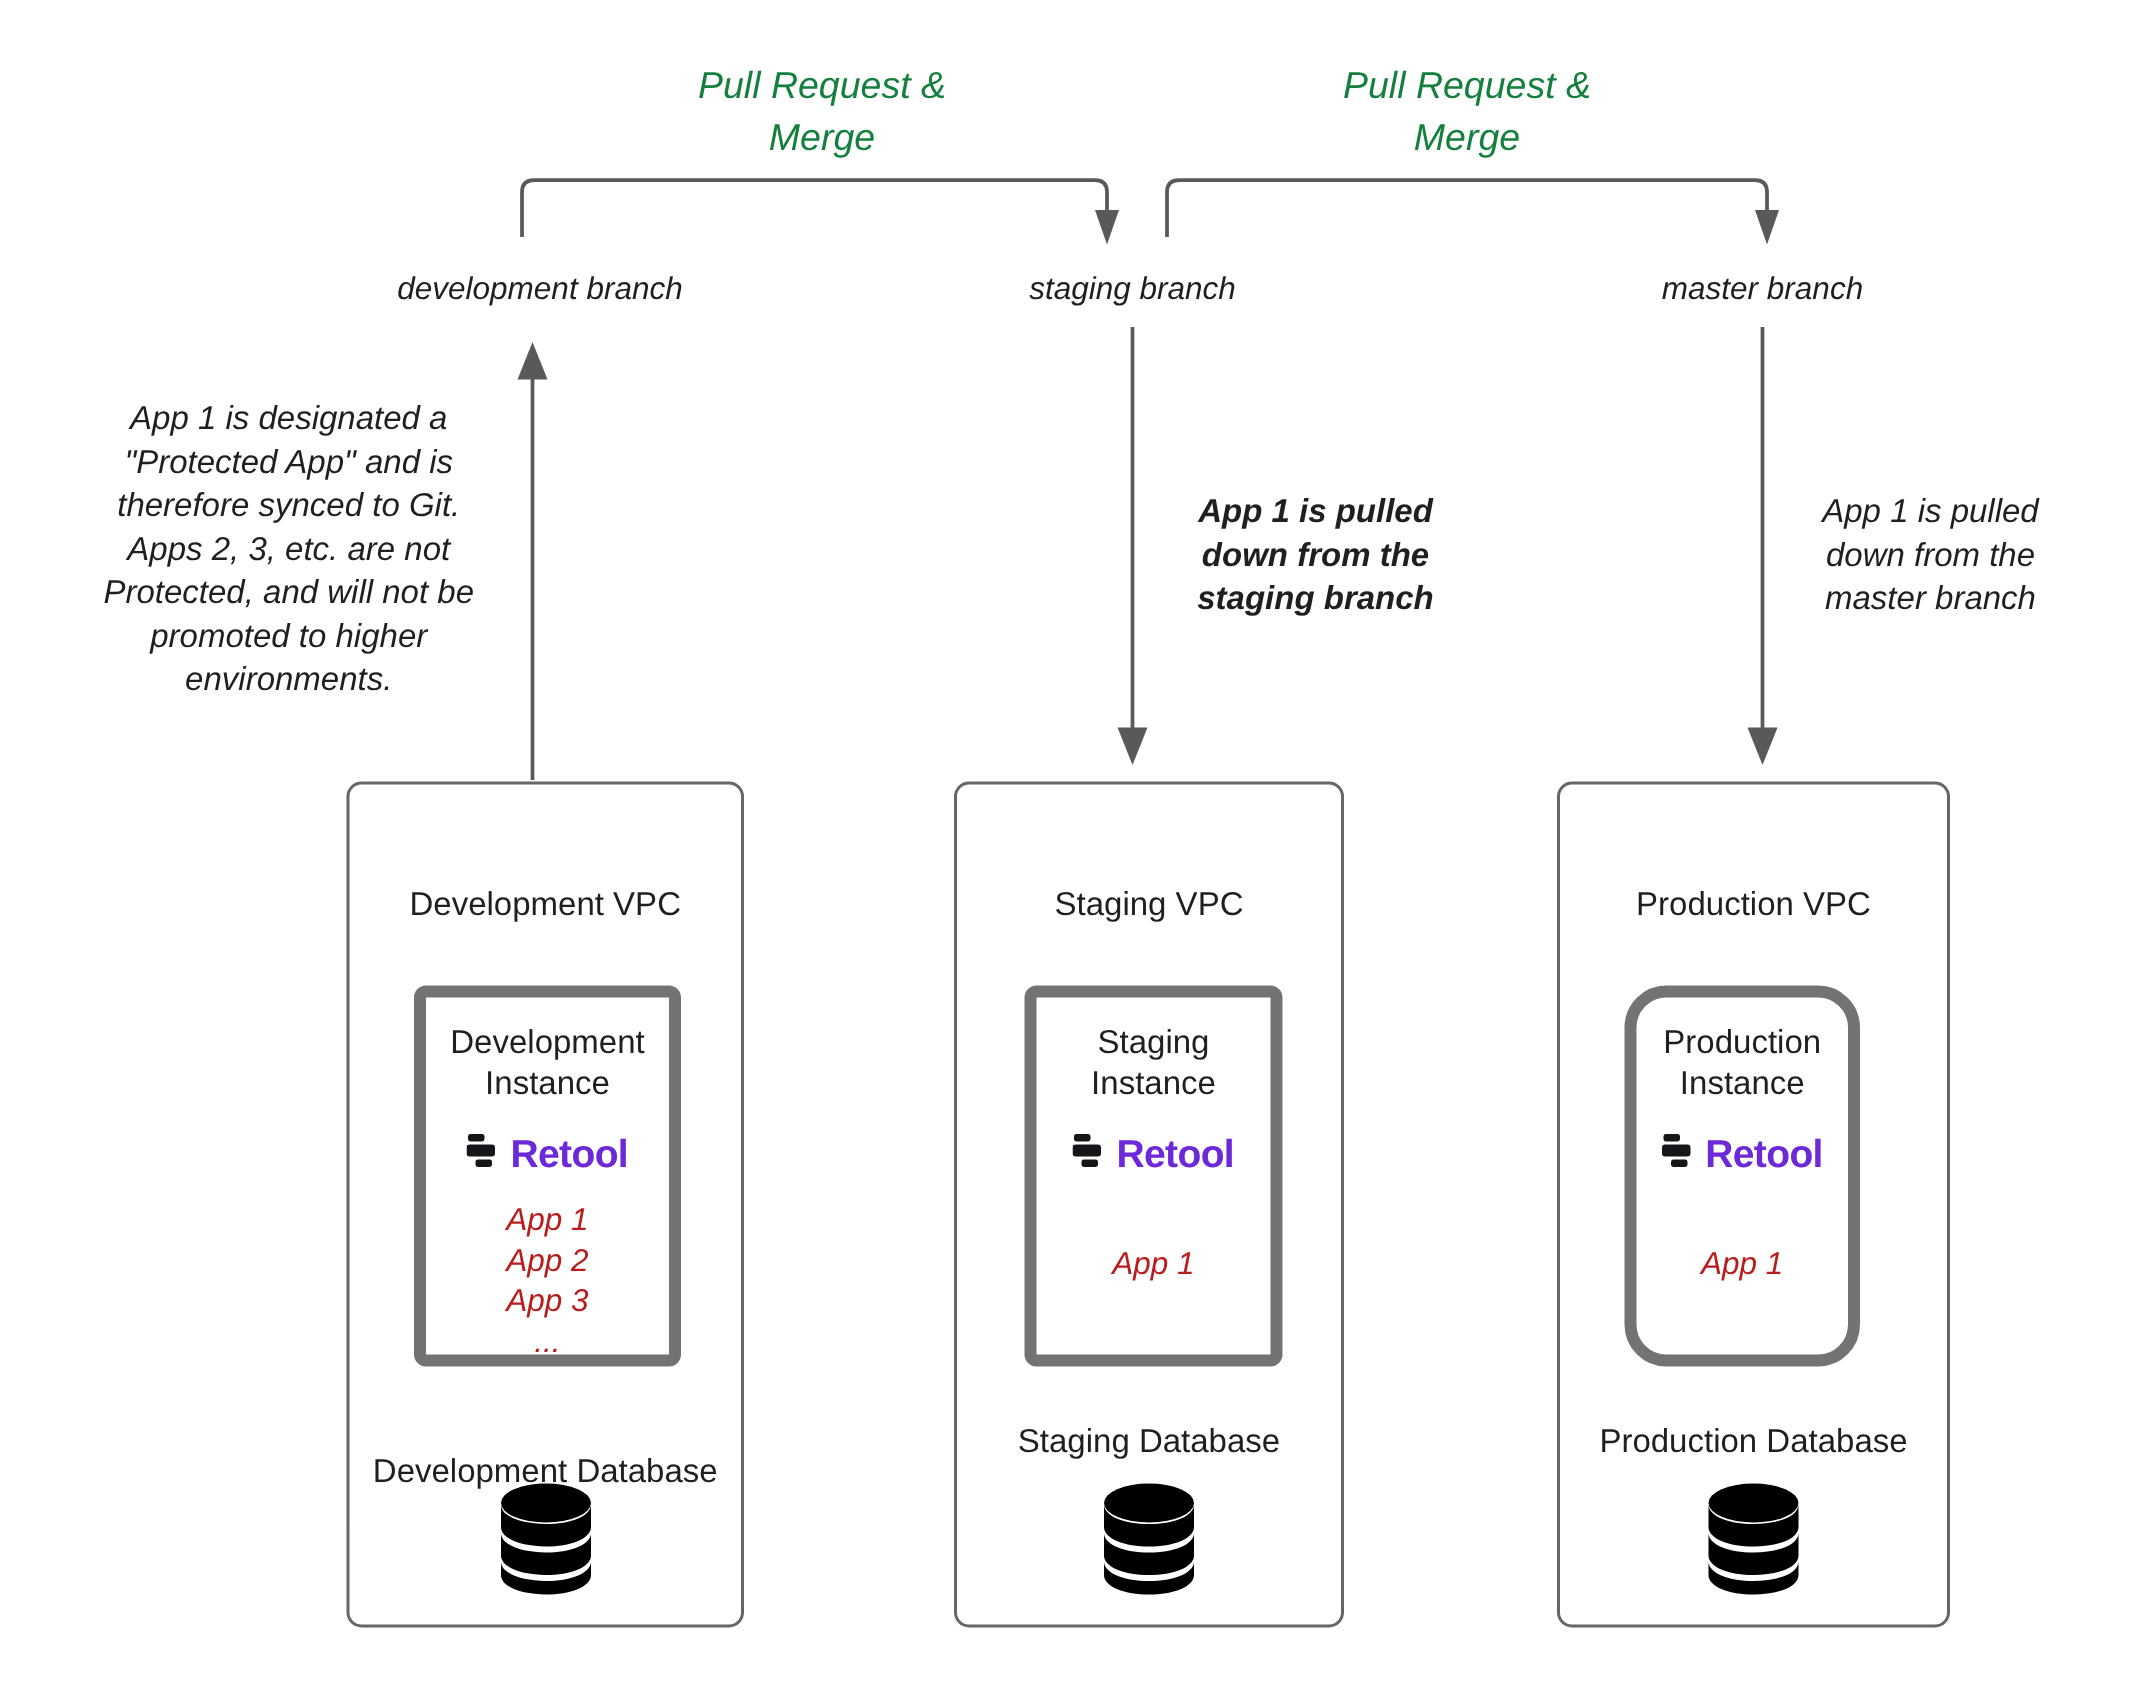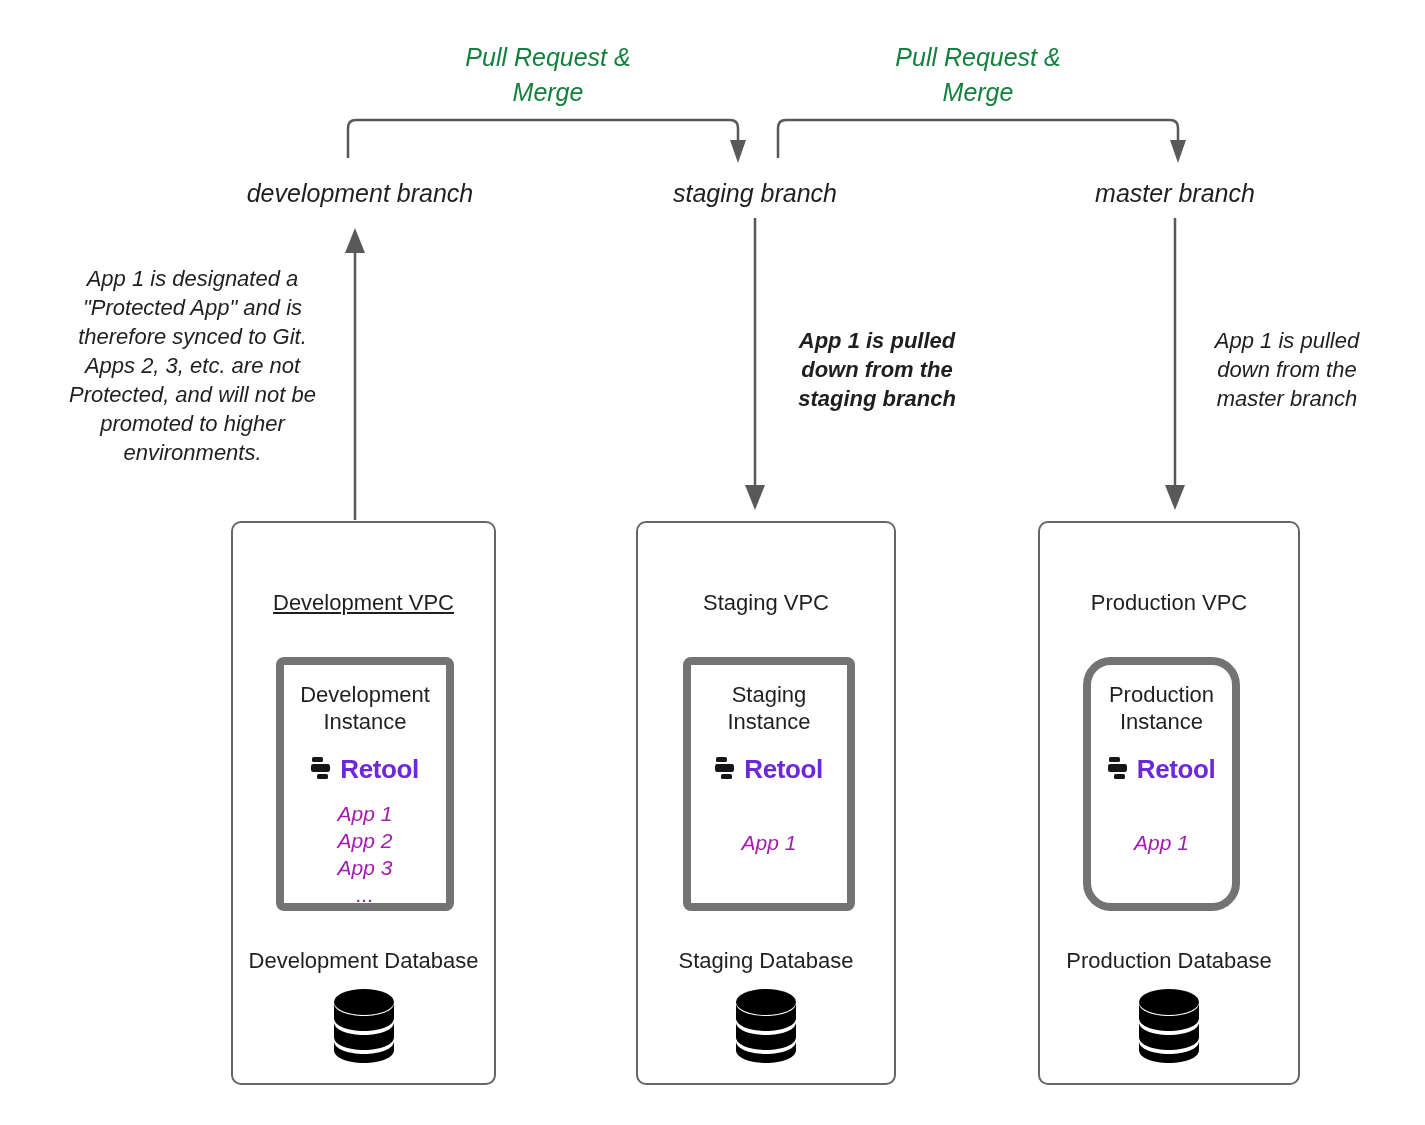--- a/index.html
+++ b/index.html
@@ -34,21 +34,21 @@
     font-style: italic;
     font-size: 25px;
     line-height: 35px;
     color: #15803d;
     white-space: pre-line;
   }
   .branch-label {
     position: absolute;
     text-align: center;
     font-style: italic;
-    font-size: 25px;
+    font-size: 21px;
     line-height: 30px;
     color: #1f1f1f;
   }
   .note {
     position: absolute;
     text-align: center;
     font-style: italic;
     font-size: 22px;
     line-height: 29px;
     color: #1f1f1f;
@@ -104,21 +104,21 @@
     color: #6d28d9;
   }
   .app-list {
     position: absolute;
     left: 0;
     right: 0;
     text-align: center;
     font-style: italic;
     font-size: 21px;
     line-height: 27px;
-    color: #a21caf;
+    color: #b91c1c;
   }
   .app-list div { white-space: nowrap; }
   .db-title {
     position: absolute;
     left: 0;
     right: 0;
     text-align: center;
     font-size: 22px;
     color: #1f1f1f;
   }
@@ -184,21 +184,21 @@
   <div class="branch-label" style="left:1055px; top:178px; width:240px;">master branch</div>
 
   <div class="note" style="left:55px; top:264px; width:275px;">App 1 is designated a "Protected App" and is therefore synced to Git. Apps 2, 3, etc. are not Protected, and will not be promoted to higher environments.</div>
 
   <div class="note" style="left:782px; top:326px; width:190px;font-weight:bold;">App 1 is pulled down from the staging branch</div>
 
   <div class="note" style="left:1192px; top:326px; width:190px;">App 1 is pulled down from the master branch</div>
 
   <div class="vpc" style="left:231px; top:521px; width:265px; height:564px;">
 
-    <div class="vpc-title" style="top:67px;text-decoration:underline;">Development VPC</div>
+    <div class="vpc-title" style="top:67px;">Development VPC</div>
 
     <div class="instance" style="left:43px; top:134px; width:178px; height:254px;">
 
       <div class="instance-title">Development
 Instance</div>
 
       <div class="retool-logo" style="top:89px;">
         <span>
           <svg width="22" height="24" viewBox="0 0 22 24" xmlns="http://www.w3.org/2000/svg">
             <rect x="1" y="1" width="11" height="5" rx="1.6" fill="#16161a"></rect>
@@ -210,21 +210,21 @@
       </div>
 
       <div class="app-list" style="top:135px;">
         <div>App 1</div>
         <div>App 2</div>
         <div>App 3</div>
         <div>...</div>
       </div>
     </div>
 
-    <div class="db-title" style="top:425px;">Development Database</div>
+    <div class="db-title" style="top:445px;">Development Database</div>
 
     <div class="db-icon" style="top:465px;">
       <svg width="64" height="76" viewBox="0 0 64 76" xmlns="http://www.w3.org/2000/svg">
         <g fill="#000000">
           <path d="M2,15 L2,30 C2,38 16,43 32,43 C48,43 62,38 62,30 L62,15 C62,23 48,28 32,28 C16,28 2,23 2,15 Z"></path>
           <path d="M2,34 L2,49 C2,57 16,62 32,62 C48,62 62,57 62,49 L62,34 C62,42 48,47 32,47 C16,47 2,42 2,34 Z"></path>
           <path d="M2,53 L2,62 C2,70 16,75 32,75 C48,75 62,70 62,62 L62,53 C62,61 48,66 32,66 C16,66 2,61 2,53 Z"></path>
           <ellipse cx="32" cy="14" rx="30" ry="13"></ellipse>
         </g>
       </svg>

